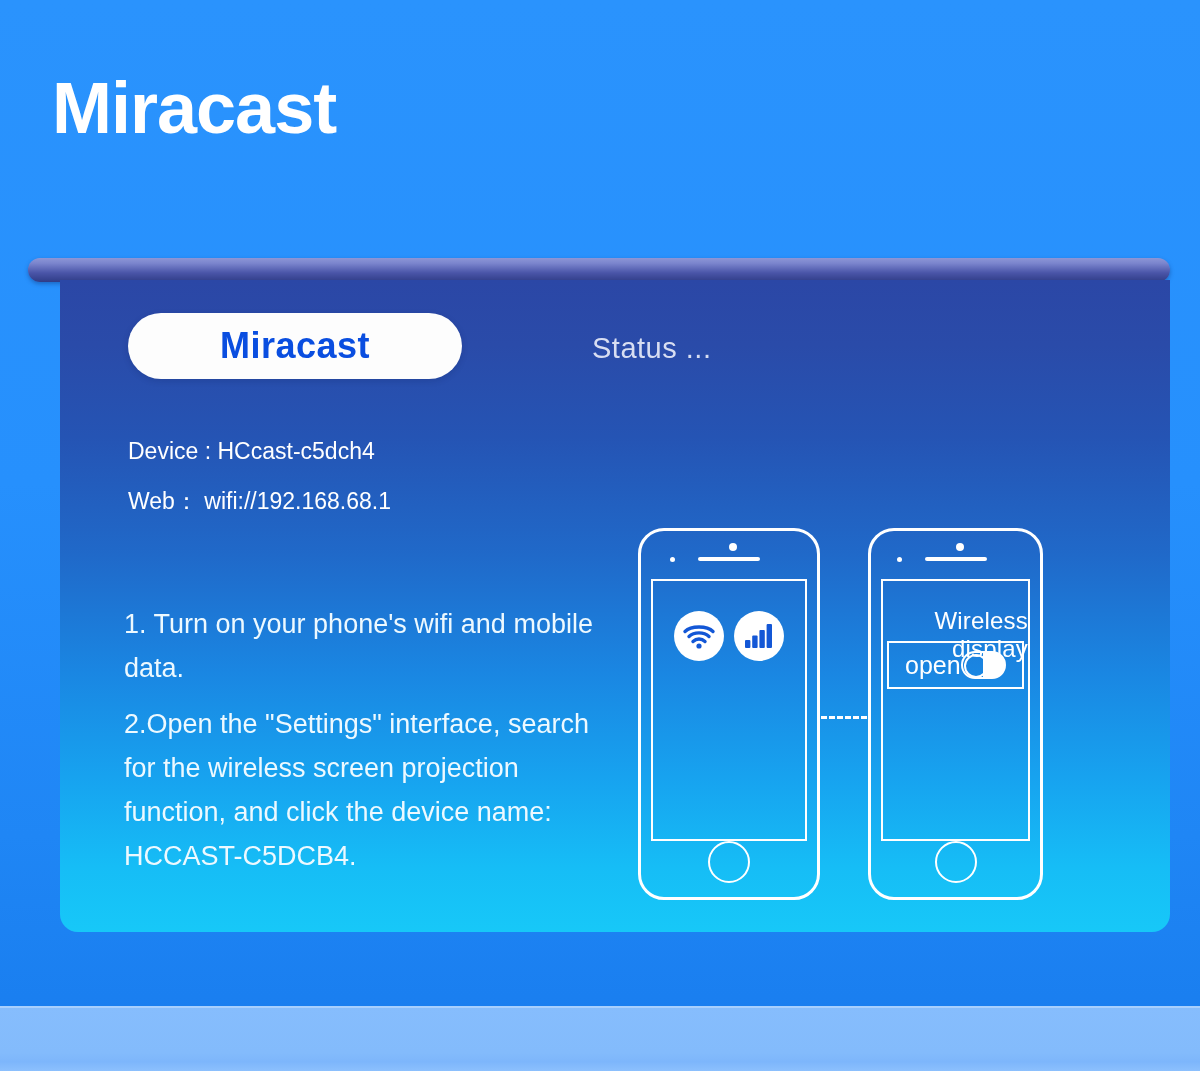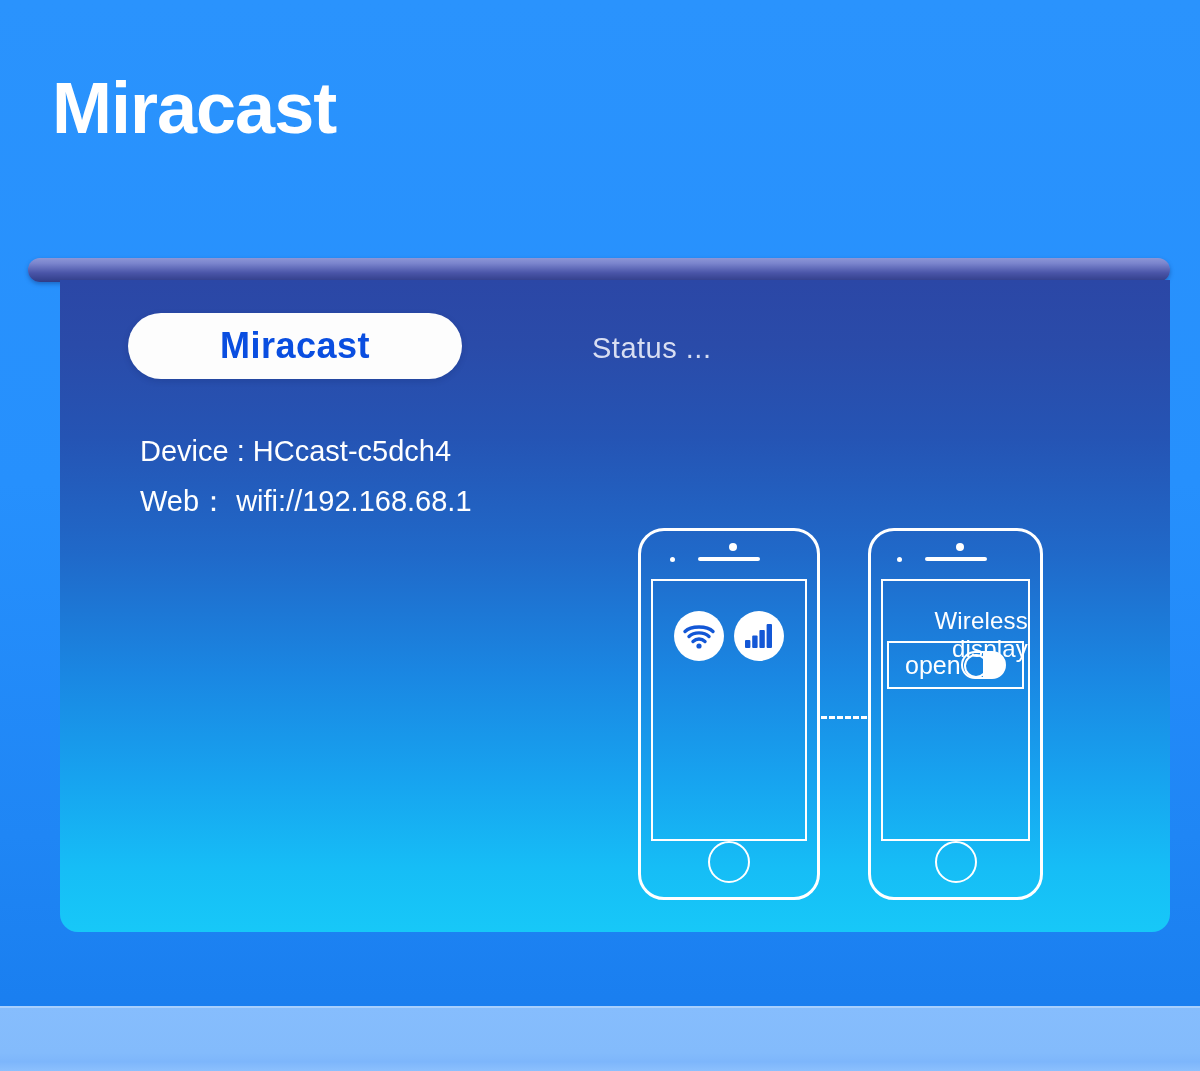--- a/index.html
+++ b/index.html
@@ -93,25 +93,24 @@
 
   
   .info-col {
     position: absolute;
     color: #ffffff;
   }
   #info-left  { left: 68px;  top: 146px; width: 470px; }
   #info-right { left: 483px; top: 143px; width: 560px; }
 
   .info-line {
-    font-size: 29px;
+    font-size: 23px;
     line-height: 50px;
     color: #f2f7ff;
     white-space: nowrap;
-    margin-left: 12px;
   }
   .info-line .label { color: #ffffff; }
   .info-line .value { color: #ffffff; }
 
   
   #instructions {
     position: absolute;
     left: 64px;
     top: 322px;
     width: 500px;
@@ -309,20 +308,24 @@
       <span class="label">Device :</span>
       <span class="value">HCcast-c5dch4</span>
     </div>
     <div class="info-line">
       <span class="label">Web：</span>
       <span class="value">wifi://192.168.68.1</span>
     </div>
   </div>
 
 
+  <div id="instructions">
+    <div class="instr-block">1. Turn on your phone's wifi and mobile data.</div>
+    <div class="instr-block">2.Open the "Settings" interface, search for the wireless screen projection function, and click the device name: HCCAST-C5DCB4.</div>
+  </div>
 
   <div id="phones">
 
     <div id="phone-link"></div>
 
     <div class="phone" id="phone-left">
       <div class="phone-sensor"></div>
       <div class="phone-camera"></div>
       <div class="phone-speaker"></div>
       <div class="phone-screen">

